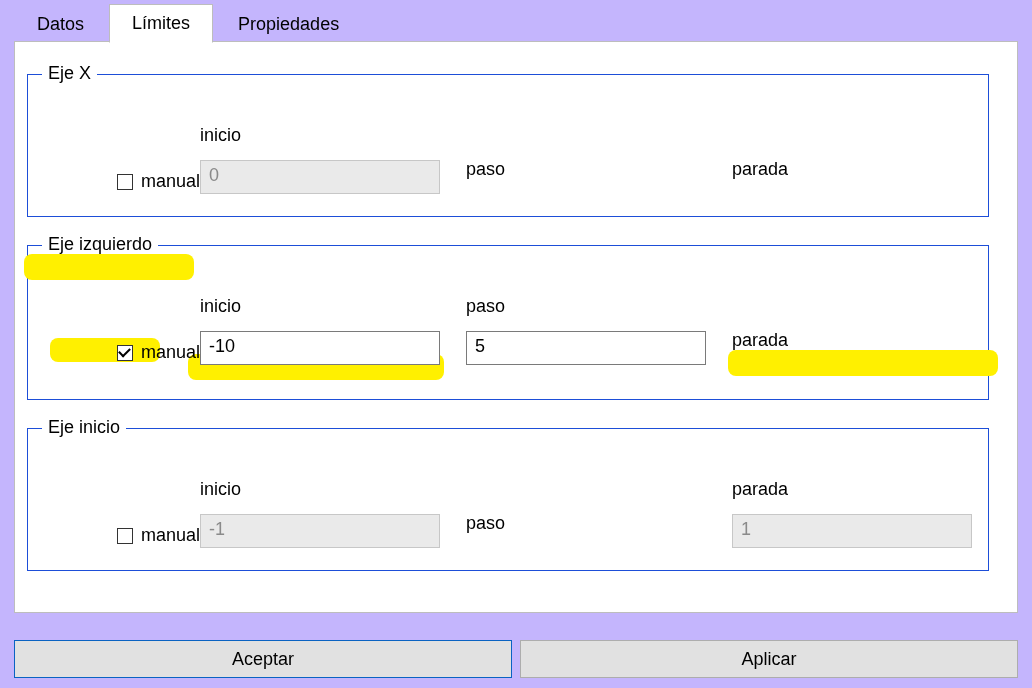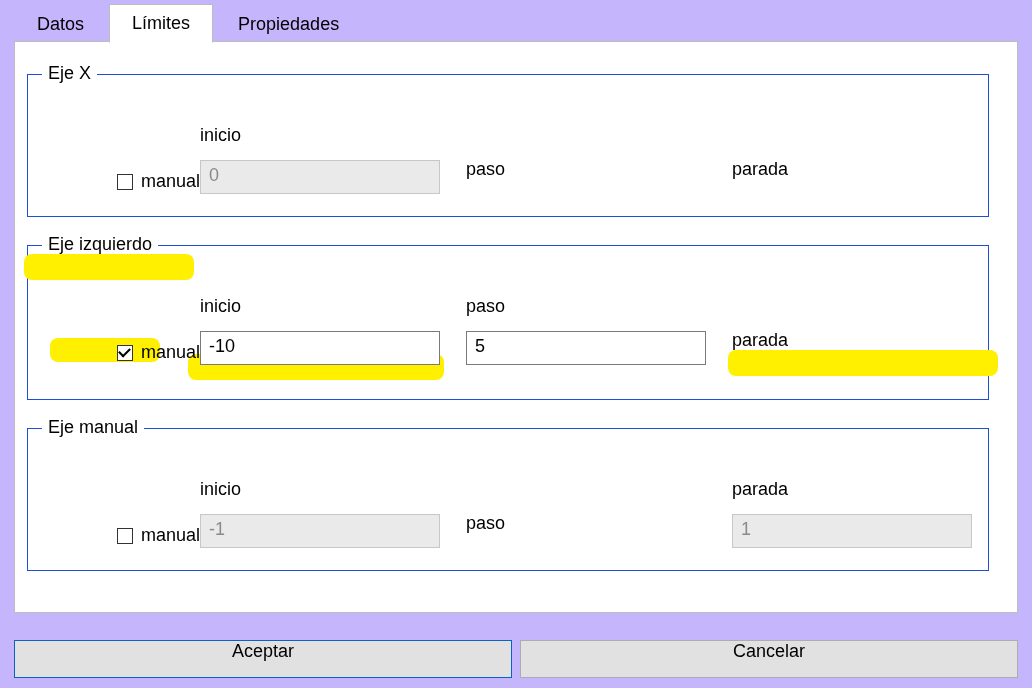--- a/index.html
+++ b/index.html
@@ -142,20 +142,21 @@
     display: flex;
     gap: 8px;
   }
   .btn {
     flex: 1;
     height: 38px;
     background: #e1e1e1;
     border: 1px solid #adadad;
     font-size: 18px;
     display: flex;
+    align-items: center;
     justify-content: center;
     cursor: pointer;
   }
   .btn.primary {
     border: 1.5px solid #0a63c2;
   }
 </style>
 </head>
 <body>
 
@@ -222,21 +223,21 @@
             <span>5</span>
           </div>
         </div>
         <div class="field">
           <span class="field-label">parada</span>
         </div>
       </div>
     </div>
 
     <div class="group">
-      <span class="group-title">Eje manual</span>
+      <span class="group-title">Eje inicio</span>
       <div class="row">
         <div class="manual-cell">
           <span class="checkbox"></span>
           <span class="manual-label">manual</span>
         </div>
         <div class="field">
           <span class="field-label">inicio</span>
           <div class="text-input disabled">
             <span>-1</span>
           </div>
@@ -253,17 +254,17 @@
       </div>
     </div>
 
   </div>
 
   <div class="button-bar">
     <div class="btn primary">
       <span>Aceptar</span>
     </div>
     <div class="btn">
-      <span>Cancelar</span>
+      <span>Aplicar</span>
     </div>
   </div>
 
 </div>
 
 </body></html>

